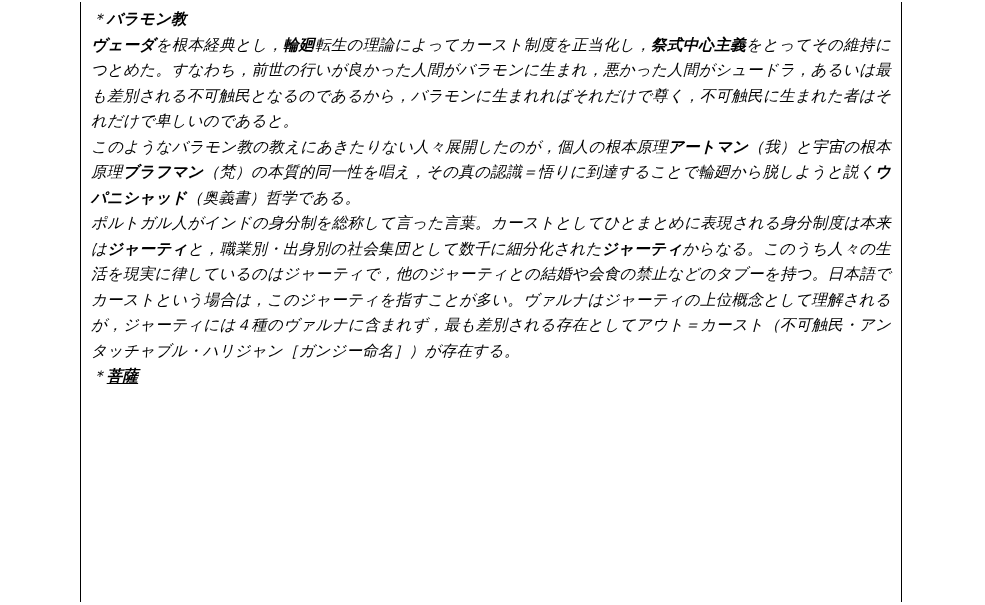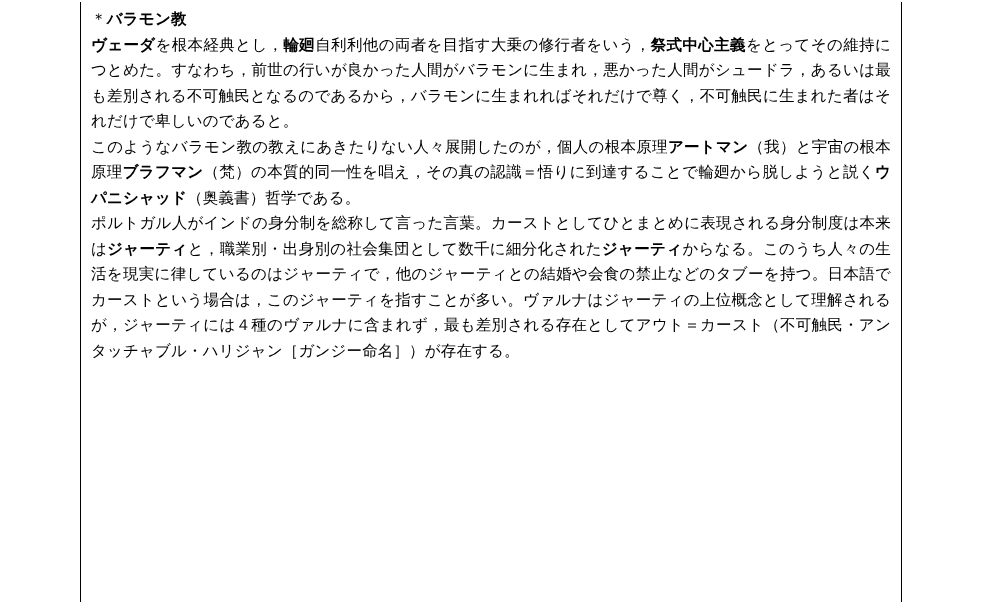--- a/index.html
+++ b/index.html
@@ -12,20 +12,21 @@
     height: 605px;
     font-family: "Liberation Serif", "DejaVu Serif", serif;
     color: #000000;
     overflow: hidden;
   }
   .page {
     position: relative;
     width: 985px;
     height: 441px;
     box-sizing: border-box;
+    font-style: italic;
   }
   .doc-frame {
     position: absolute;
     left: 80px;
     top: 2px;
     width: 822px;
     height: 600px;
     border-left: 1px solid #000000;
     border-right: 1px solid #000000;
     box-sizing: border-box;
@@ -61,22 +62,23 @@
     margin-top: 12px;
   }
 </style>
 </head>
 <body>
 
 <div class="page">
   <div class="doc-frame" id="doc-frame">
       <div class="section">
         <div class="heading"><span class="mark">＊</span><span class="">バラモン教</span></div>
-        <p class="para"><b>ヴェーダ</b><span>を根本経典とし，</span><b>輪廻</b><span>自利利他の両者を目指す大乗の修行者をいう，</span><b>祭式中心主義</b><span>をとってその維持につとめた。すなわち，前世の行いが良かった人間がバラモンに生まれ，悪かった人間がシュードラ，あるいは最も差別される不可触民となるのであるから，バラモンに生まれればそれだけで尊く，不可触民に生まれた者はそれだけで卑しいのであると。</span></p>
+        <p class="para"><b>ヴェーダ</b><span>を根本経典とし，</span><b>輪廻</b><span>転生の理論によってカースト制度を正当化し，</span><b>祭式中心主義</b><span>をとってその維持につとめた。すなわち，前世の行いが良かった人間がバラモンに生まれ，悪かった人間がシュードラ，あるいは最も差別される不可触民となるのであるから，バラモンに生まれればそれだけで尊く，不可触民に生まれた者はそれだけで卑しいのであると。</span></p>
         <p class="para"><span>このようなバラモン教の教えにあきたりない人々展開したのが，個人の根本原理</span><b>アートマン</b><span>（我）と宇宙の根本原理</span><b>ブラフマン</b><span>（梵）の本質的同一性を唱え，その真の認識＝悟りに到達することで輪廻から脱しようと説く</span><b>ウパニシャッド</b><span>（奥義書）哲学である。</span></p>
       </div>
       <div class="section">
         <p class="para"><span>ポルトガル人がインドの身分制を総称して言った言葉。カーストとしてひとまとめに表現される身分制度は本来は</span><b>ジャーティ</b><span>と，職業別・出身別の社会集団として数千に細分化された</span><b>ジャーティ</b><span>からなる。このうち人々の生活を現実に律しているのはジャーティで，他のジャーティとの結婚や会食の禁止などのタブーを持つ。日本語でカーストという場合は，このジャーティを指すことが多い。ヴァルナはジャーティの上位概念として理解されるが，ジャーティには４種のヴァルナに含まれず，最も差別される存在としてアウト＝カースト（不可触民・アンタッチャブル・ハリジャン［ガンジー命名］）が存在する。</span></p>
       </div>
       <div class="section">
+        <div class="heading"><span class="mark">＊</span><span class="titled">菩薩</span></div>
       </div>
     </div>
 </div>
 
 </body></html>

